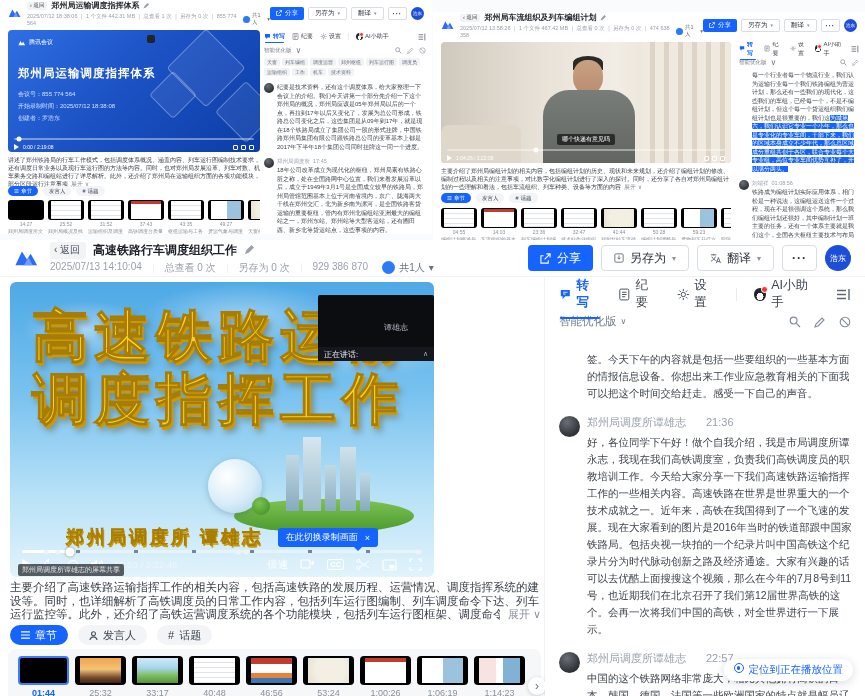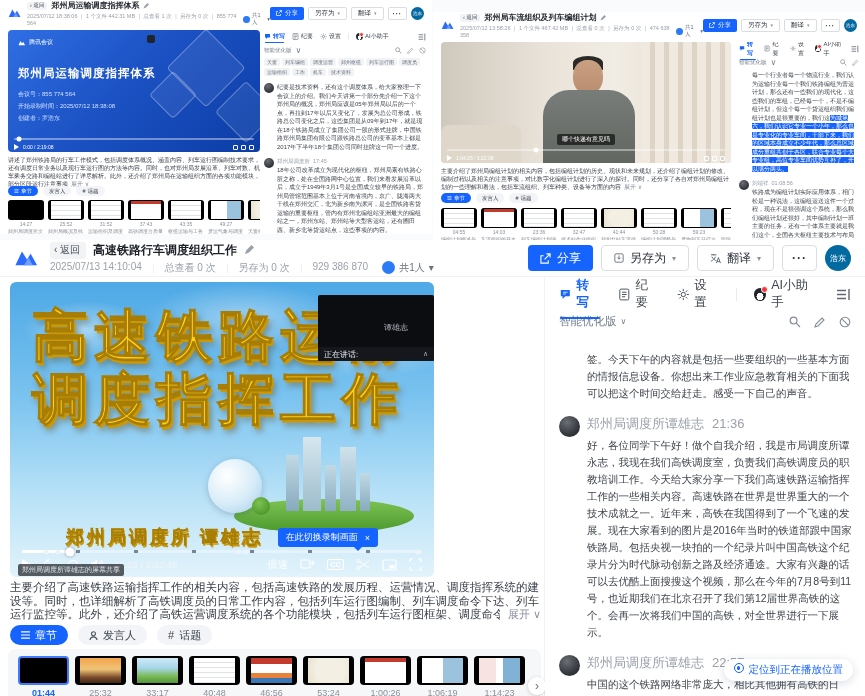--- a/index.html
+++ b/index.html
@@ -21,21 +21,21 @@
   .hd-meta{display:flex;align-items:center;font-size:10px;color:#9aa1ab;margin-top:2px;}
   .hd-meta .mi + .mi::before{content:"｜";color:#e4e7ec;margin:0 7px;font-size:9px;}
   .mem{display:flex;align-items:center;gap:4px;margin-left:14px;color:#6a7280;}
   .mem .mav{width:13px;height:13px;border-radius:50%;background:#2b7bf6;color:#fff;font-size:6px;display:flex;align-items:center;justify-content:center;}
   .hd-btns{margin-left:auto;display:flex;align-items:center;gap:8px;}
   .btn{height:26px;display:flex;align-items:center;gap:6px;border-radius:4px;font-size:12px;padding:0 12px;cursor:pointer;white-space:nowrap;}
   .btn.primary{background:#1664ff;color:#fff;}
   .btn.ghost{border:1px solid #d9dde4;color:#2c323b;background:#fff;}
   .btn .car{font-size:8px;color:#8b929d;}
   .btn.more{padding:0 9px;letter-spacing:1px;font-weight:bold;color:#2c323b;}
-  .avatar-big{width:26px;height:26px;border-radius:50%;background:#0369a1;color:#fff;font-size:8px;display:flex;align-items:center;justify-content:center;}
+  .avatar-big{width:26px;height:26px;border-radius:50%;background:#1d4ed8;color:#fff;font-size:8px;display:flex;align-items:center;justify-content:center;}
   .vline{position:absolute;left:544px;top:37px;bottom:0;width:1px;background:#f0f2f5;}
 
   
   .vm{position:absolute;left:10px;top:42px;width:424px;height:295px;border-radius:6px;overflow:hidden;background:linear-gradient(180deg,#4ea9e6 0%,#79c2ef 38%,#b7e1f7 72%,#e2f3fb 100%);}
   .vmap{position:absolute;inset:0;background:
     radial-gradient(90px 40px at 18% 16%,rgba(255,255,255,.45),transparent 70%),
     radial-gradient(140px 50px at 55% 12%,rgba(255,255,255,.4),transparent 70%),
     radial-gradient(120px 44px at 85% 22%,rgba(255,255,255,.35),transparent 70%);}
   .vt{position:absolute;left:22px;top:22px;font-weight:900;font-size:56px;line-height:63px;letter-spacing:6px;color:#ffd21c;-webkit-text-stroke:1px #a87d05;text-shadow:2px 3px 0 #c9990a,4px 6px 6px rgba(90,60,0,.45);}
   .vt2{top:85px;}
@@ -105,21 +105,21 @@
   .peng{width:13px;height:13px;border-radius:50%;background:radial-gradient(circle at 50% 66%,#fff 0 33%,#22242b 34%);position:relative;}
   .peng::after{content:"";position:absolute;right:-2px;top:-2px;width:5px;height:5px;border-radius:50%;background:#f23c3c;border:1px solid #fff;}
   .pm-collapse{margin-left:auto;cursor:pointer;}
   .pm-mode{display:flex;align-items:center;padding:3px 14px 0;font-size:11.5px;color:#737d89;}
   .pm-mode .car{font-size:8px;margin-left:4px;}
   .pm-icons{margin-left:auto;display:flex;gap:13px;align-items:center;}
   .pm-body{position:absolute;left:14px;right:12px;top:74px;bottom:0;overflow:hidden;}
   .p0{margin-left:28px;font-size:10.5px;line-height:17px;color:#3f454d;}
   .entry{position:relative;padding-left:28px;margin-top:13px;cursor:pointer;}
   .t-avatar{position:absolute;left:0;top:1px;width:21px;height:21px;border-radius:50%;background:radial-gradient(circle at 38% 30%,#6b6f76,#2e3136 70%);color:#fff;font-size:8px;display:flex;align-items:center;justify-content:center;overflow:hidden;}
-  .t-head{display:flex;gap:8px;font-size:13px;color:#99a1ab;align-items:baseline;}
+  .t-head{display:flex;gap:20px;font-size:11px;color:#99a1ab;align-items:baseline;}
   .t-name:empty,.t-head:has(.t-name:empty){display:none;}
   .t-text{margin-top:4px;font-size:10.5px;line-height:17px;color:#3f454d;}
   .locate{position:absolute;right:12px;bottom:15px;background:#fff;border-radius:13px;box-shadow:0 2px 10px rgba(20,40,80,.16);display:flex;align-items:flex-start;gap:5px;padding:4px 10px;font-size:10.5px;color:#1664ff;cursor:pointer;z-index:6;}
   .loc-ic{width:10px;height:10px;border:1.5px solid #1664ff;border-radius:50%;position:relative;}
   .loc-ic::after{content:"";position:absolute;inset:2.2px;border-radius:50%;background:#1664ff;}
 
   
   .mini .hd{position:absolute;left:0;top:0;right:0;height:26px;display:flex;align-items:center;padding:0 8px;background:#fff;z-index:5;}
   .mini .hd-main{margin-left:5px;}
   .mini .back-pill{font-size:5.5px;padding:0 3px 1px;border-radius:2px;}

